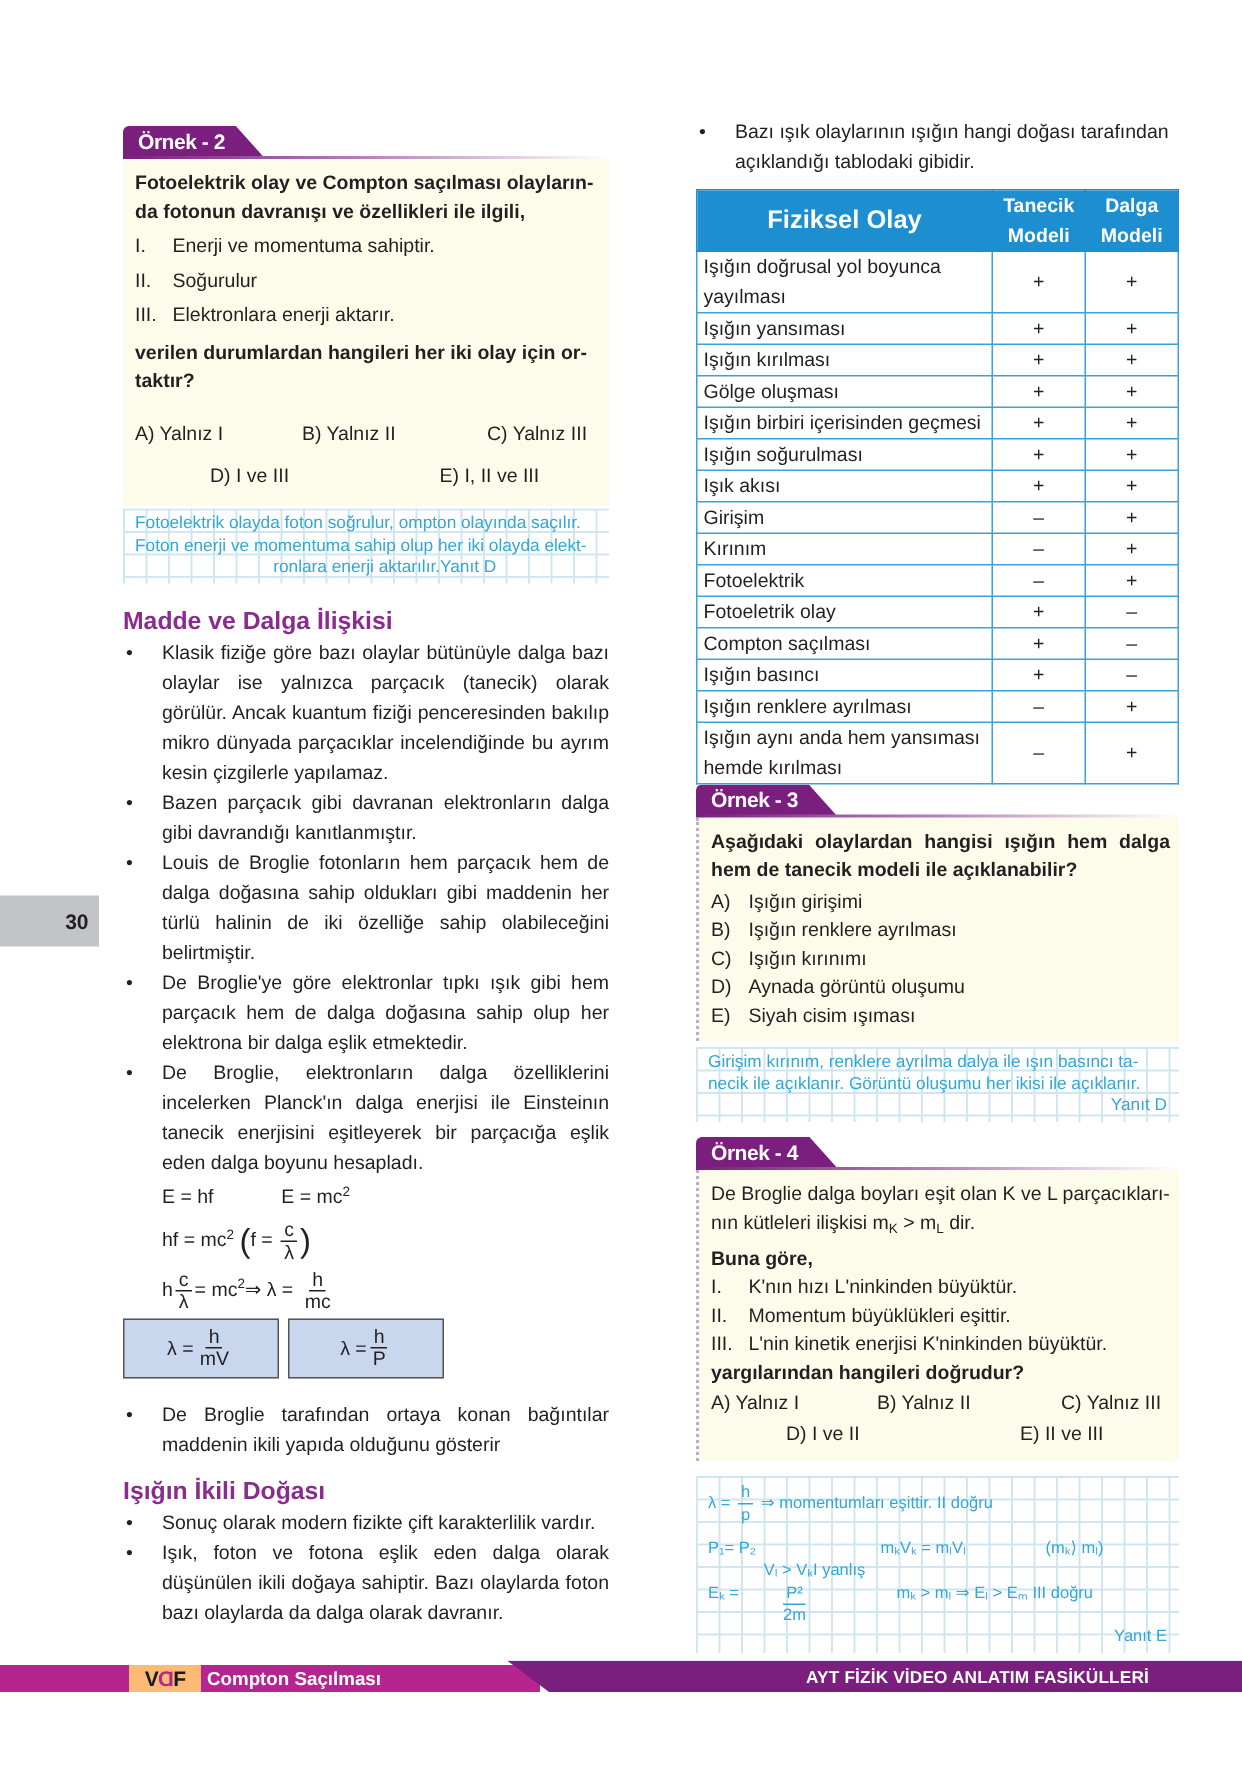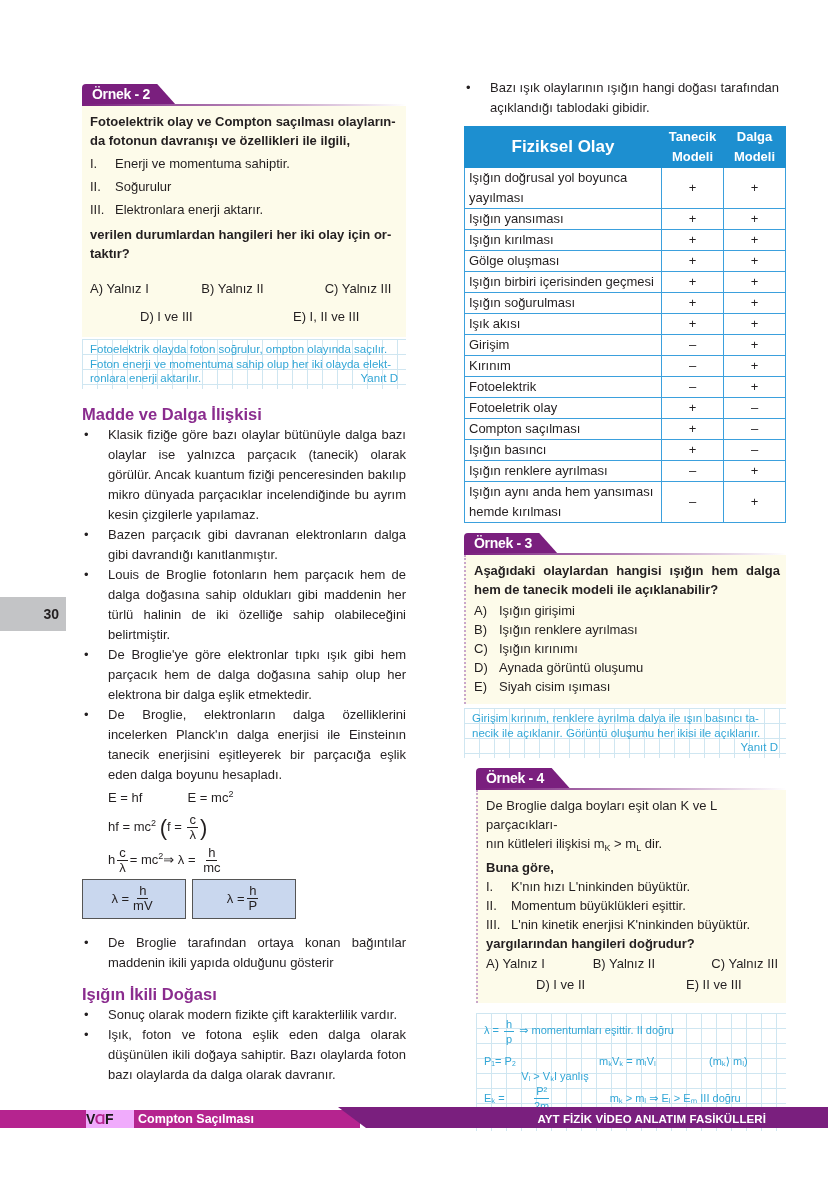--- a/index.html
+++ b/index.html
@@ -60,22 +60,22 @@
 
   
   .page-tab { position: absolute; left: 0; top: 597px; width: 66px; height: 34px; background: #c3c4c6;
     font-weight: bold; font-size: 14px; text-align: right; padding-right: 7px; line-height: 34px; }
 
   
   .footer { position: absolute; left: 0; top: 1110px; width: 828px; height: 18px; }
   .footer-left { position: absolute; left: 0; top: 0; width: 360px; height: 18px; background: #b5248f; }
   .footer-right { position: absolute; left: 338px; top: -3px; width: 490px; height: 21px; background: #7a1f7e;
     clip-path: polygon(0 0, 100% 0, 100% 100%, 28px 100%); }
-  .logo { position: absolute; left: 86px; top: 0; width: 48px; height: 18px; background: #f0abfc;
-    font-weight: bold; font-size: 14px; line-height: 18px; letter-spacing: -0.5px; color: #1a1a1a; }
+  .logo { position: absolute; left: 86px; top: 0; width: 48px; height: 18px; background: #fdba74;
+    font-weight: bold; font-size: 14px; line-height: 18px; text-align: center; letter-spacing: -0.5px; color: #1a1a1a; }
   .logo .a { color: #b5248f; }
   .footer-title { position: absolute; left: 138px; top: 0; color: #fff; font-weight: bold; font-size: 12.5px; line-height: 18px; }
   .footer-series { position: absolute; right: 62px; top: 0; color: #fff; font-weight: bold; font-size: 11.5px; line-height: 18px; letter-spacing: 0.1px; }
 </style>
 </head>
 <body>
 
 <div class="page-tab"><span>30</span></div>
 
 <div class="col col-left">
@@ -114,21 +114,21 @@
         <span style="padding-left:22px;">C) Yalnız III</span>
       </div>
       <div class="opts-row" style="margin-top:4px;">
         <span style="padding-left:50px;">D) I ve III</span>
         <span style="padding-left:20px;">E) I, II ve III</span>
       </div>
     </div>
     <div class="answer" style="margin-top:2px;">
       <div>Fotoelektrik olayda foton soğrulur, ompton olayında saçılır.</div>
       <div>Foton enerji ve momentuma sahip olup her iki olayda elekt-</div>
-      <div style="display:flex;justify-content:space-between;">
+      <div style="display:flex;justify-content:center;margin-left:25px;">
         <span>ronlara enerji aktarılır.</span>
         <span>Yanıt D</span>
       </div>
     </div>
   </div>
 
   <h2 class="section" style="margin-top:14px;">Madde ve Dalga İlişkisi</h2>
   <ul class="bullets">
     <li>Klasik fiziğe göre bazı olaylar bütünüyle dalga bazı olaylar ise yalnızca parçacık (tanecik) olarak görülür. Ancak kuantum fiziği penceresinden bakılıp mikro dünyada parçacıklar incelendiğinde bu ayrım kesin çizgilerle yapılamaz.</li>
     <li>Bazen parçacık gibi davranan elektronların dalga gibi davrandığı kanıtlanmıştır.</li>
@@ -278,21 +278,21 @@
           <td class="c2">+</td>
         </tr>
         <tr>
           <td>Işığın aynı anda hem yansıması hemde kırılması</td>
           <td class="c">–</td>
           <td class="c2">+</td>
         </tr>
       </tbody>
   </table>
 
-  <div style="margin-top:10px;">
+  <div style="">
     <div class="ornek">
       <div class="ornek-tag">Örnek - 3</div>
       <div class="ornek-line"></div>
     </div>
     <div class="qbox dotted">
       <div class="q-bold" style="text-align:justify;">Aşağıdaki olaylardan hangisi ışığın hem dalga hem de tanecik modeli ile açıklanabilir?</div>
       <div style="margin-top:2px;">
         <div class="q-item" style="line-height:19px;">
             <span class="num">A)</span>
             <span>Işığın girişimi</span>
@@ -315,21 +315,21 @@
           </div>
       </div>
     </div>
     <div class="answer" style="margin-top:4px;">
       <div>Girişim kırınım, renklere ayrılma dalya ile ışın basıncı ta-</div>
       <div>necik ile açıklanır. Görüntü oluşumu her ikisi ile açıklanır.</div>
       <div class="yanit">Yanıt D</div>
     </div>
   </div>
 
-  <div style="margin-top:10px;margin-left:12px;">
+  <div style="margin-top:10px;">
     <div class="ornek">
       <div class="ornek-tag">Örnek - 4</div>
       <div class="ornek-line"></div>
     </div>
     <div class="qbox dotted">
       <div style="line-height:19px;">
         <div>De Broglie dalga boyları eşit olan K ve L parçacıkları-</div>
         <div><span>nın kütleleri ilişkisi m</span><span class="sub">K</span><span> &gt; m</span><span class="sub">L</span><span> dir.</span></div>
       </div>
       <div class="q-bold">Buna göre,</div>
@@ -369,21 +369,21 @@
       </div>
       <div style="margin-top:8px;display:flex;">
         <span style="width:115px;">P₁= P₂</span>
         <span style="width:110px;">mₖVₖ = mₗVₗ</span>
         <span>(mₖ⟩ mₗ)</span>
       </div>
       <div style="display:flex;">
         <span style="width:70px;text-align:right;">Vₗ &gt; Vₖ</span>
         <span>I yanlış</span>
       </div>
-      <div style="display:flex;align-items:center;">
+      <div style="display:flex;">
         <span>Eₖ =</span>
         <span class="frac" style="width:70px;margin-right:33px;">
             <span class="n" style="border-color:#32a6d6;">P²</span>
             <span class="d">2m</span>
           </span>
         <span>mₖ &gt; mₗ ⇒ Eₗ &gt; Eₘ   III doğru</span>
       </div>
       <div class="yanit">Yanıt E</div>
     </div>
   </div>

